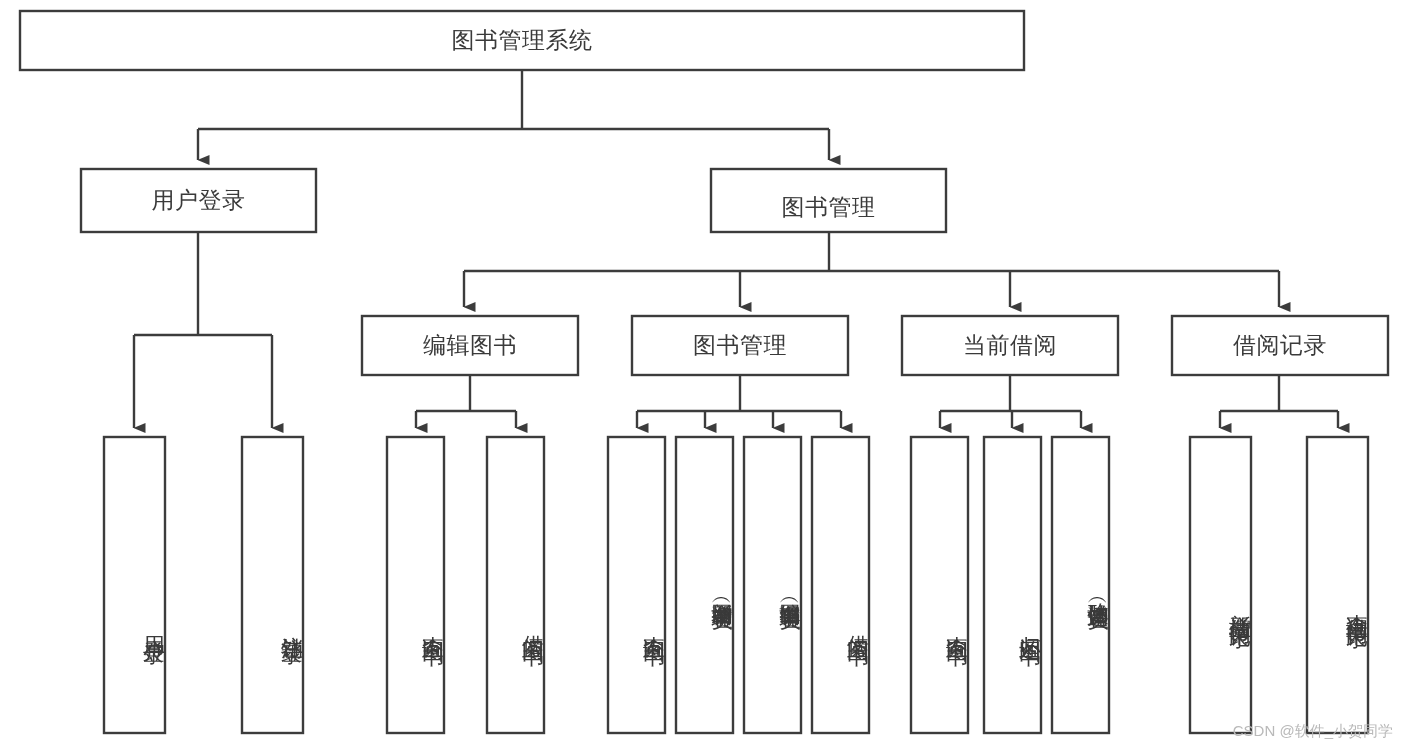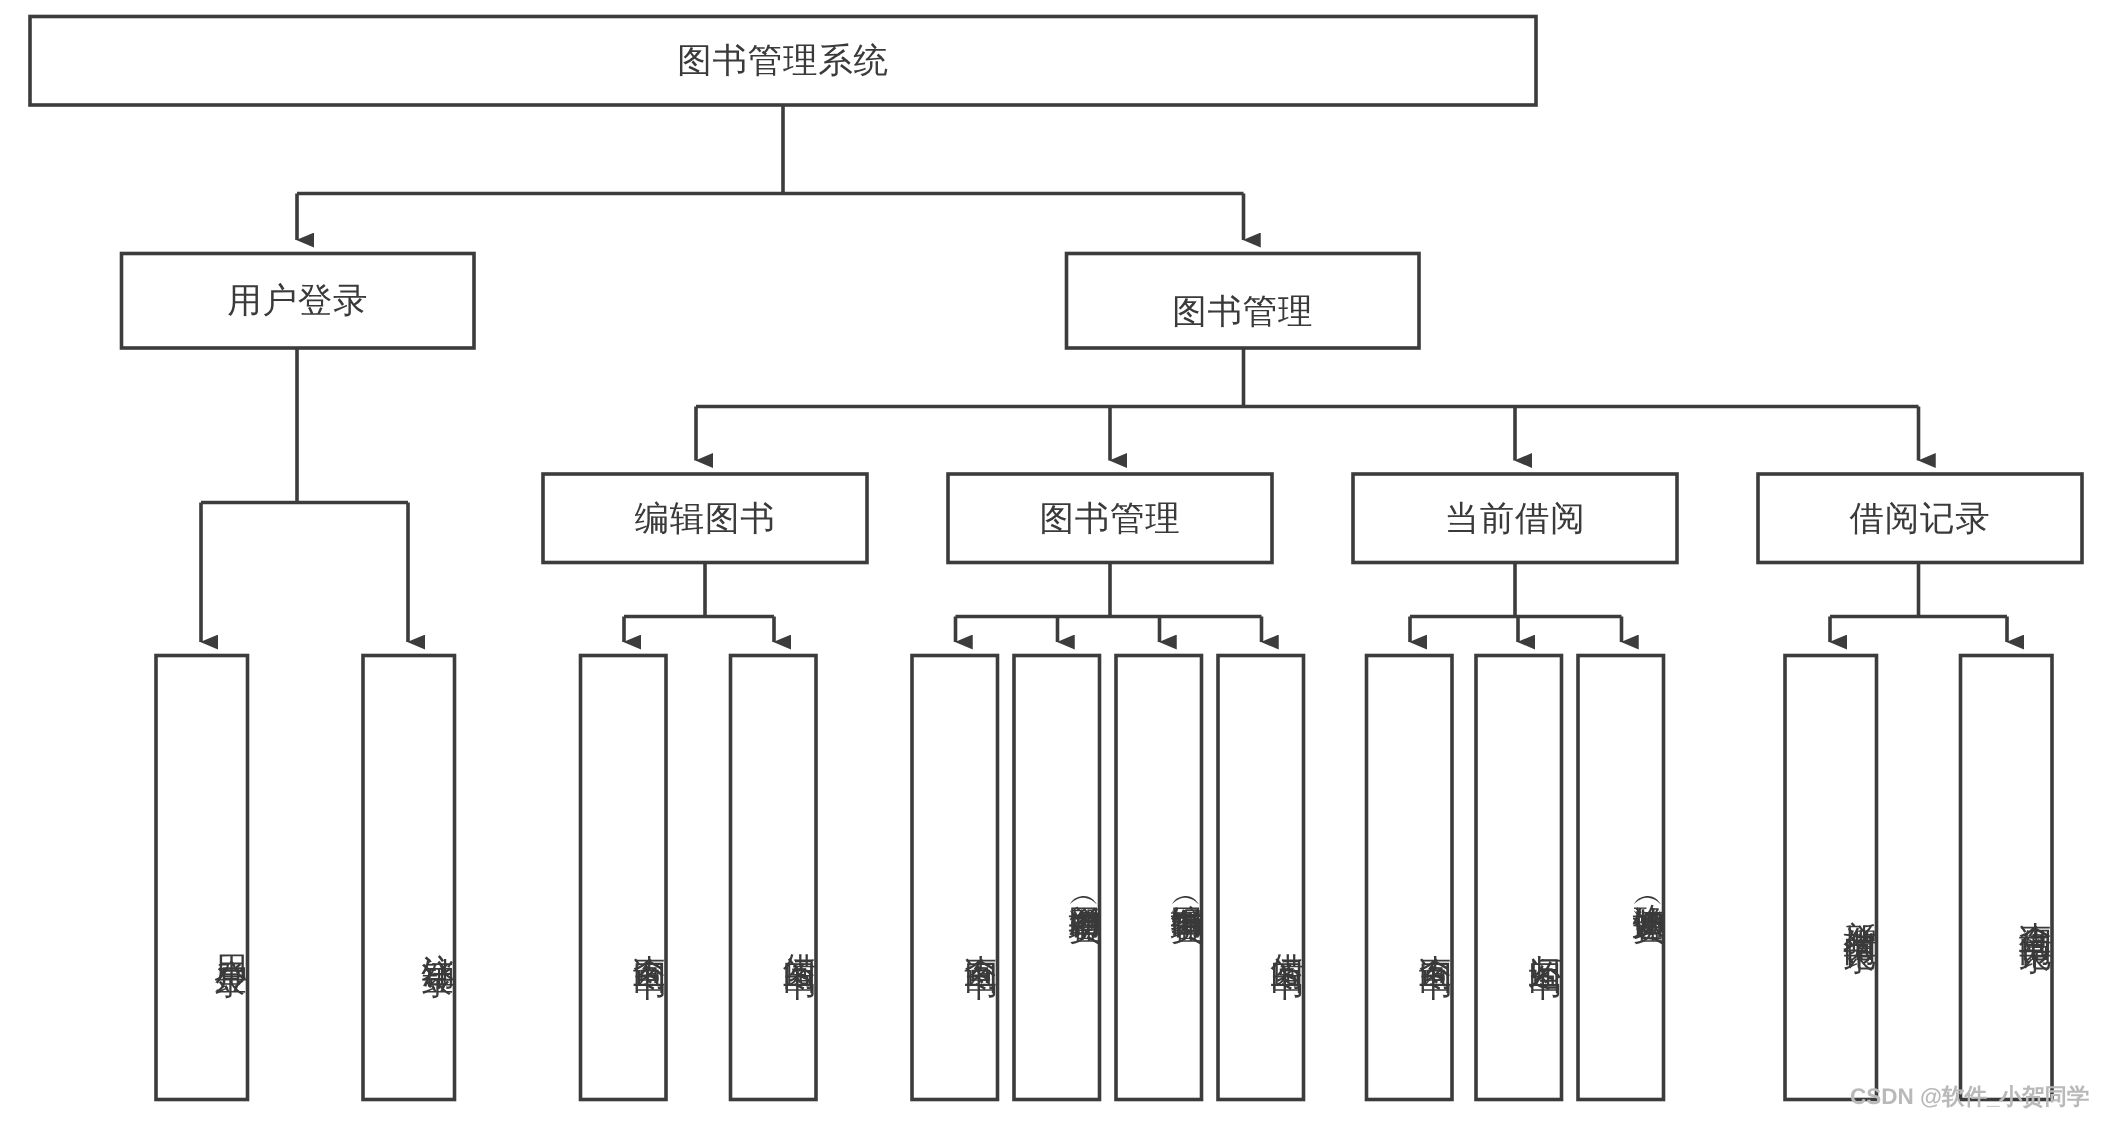--- a/index.html
+++ b/index.html
@@ -70,21 +70,20 @@
     font-size: 21px;
   }
   .watermark {
     position: absolute;
     right: 12px;
     bottom: 6px;
     font-size: 15px;
     color: #b9b9b9;
     font-family: "Liberation Sans", "DejaVu Sans", sans-serif;
     white-space: nowrap;
-    font-weight: bold;
   }
 </style>
 </head>
 <body>
 
 <div id="diagram-root">
 
   <svg class="diagram-svg" viewBox="0 0 1405 747">
     <defs>
       <marker id="arrow" viewBox="0 0 10 12" refX="5" refY="11.5" markerWidth="10" markerHeight="12" orient="auto-start-reverse" markerUnits="userSpaceOnUse">

